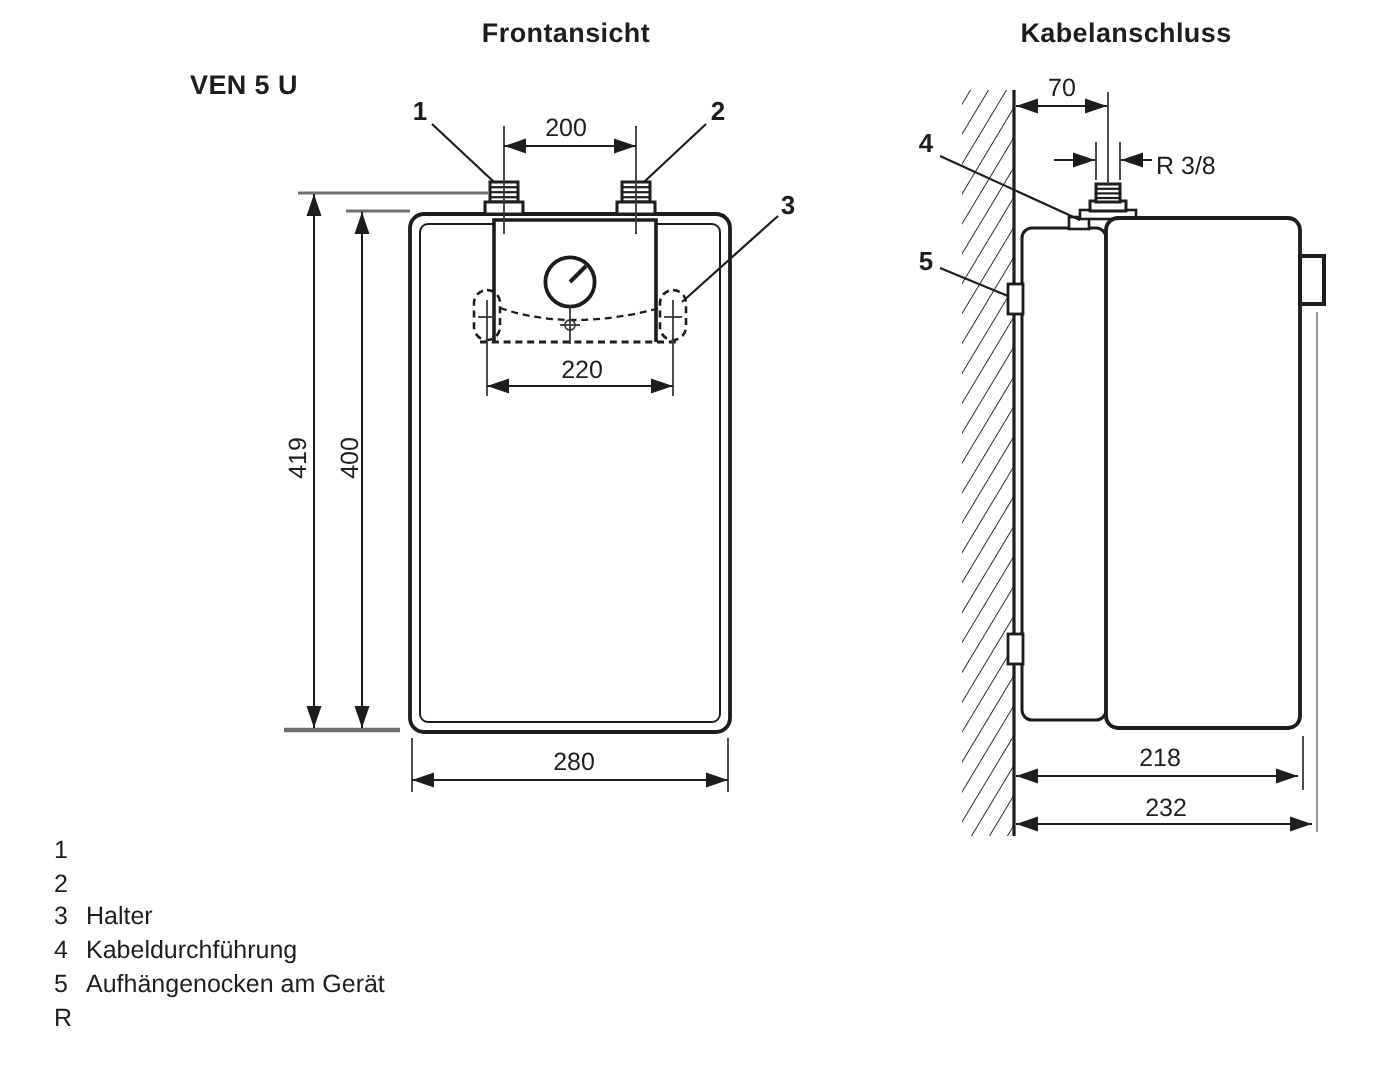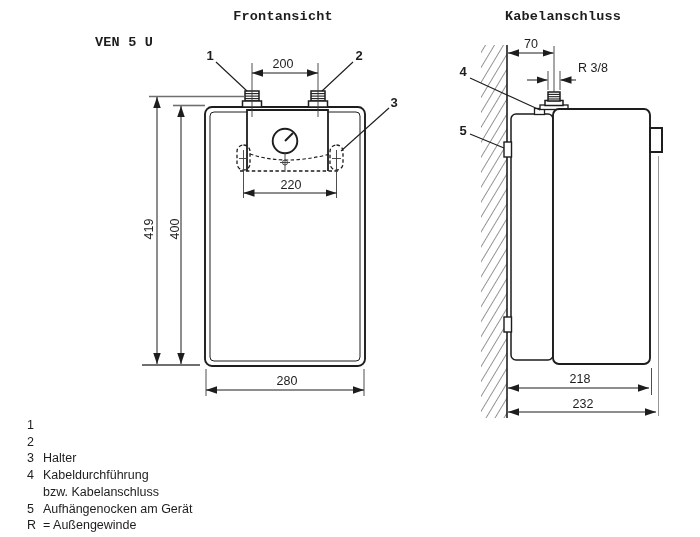--- a/index.html
+++ b/index.html
@@ -5,21 +5,21 @@
   html,body{margin:0;padding:0;background:#fff;}
   #stage{
     position:relative;width:700px;height:537px;background:#ffffff;overflow:hidden;
     font-family:"Liberation Sans","DejaVu Sans",sans-serif;color:#1d1d1d;
   }
   #stage svg{position:absolute;left:0;top:0;}
   .t{position:absolute;white-space:nowrap;font-size:12.5px;line-height:14px;color:#1d1d1d;}
   .cx{transform:translateX(-50%);}
   .cc{transform:translate(-50%,-50%);}
   .rot{transform:translate(-50%,-50%) rotate(-90deg);}
-  .ttl{font-size:13.5px;font-weight:700;letter-spacing:.2px;font-family:Liberation Mono, monospace;}
+  .ttl{font-size:13.5px;font-weight:700;letter-spacing:.2px;}
   .callout{font-weight:700;font-size:13px;transform:translate(-50%,-50%);}
   .dimtxt{font-size:12.5px;}
   #legend{position:absolute;left:27px;top:417px;font-size:12.5px;line-height:16.7px;}
   .lrow{display:flex;}
   .lnum{width:16px;flex:0 0 16px;}
   .lnw{stroke:#1d1d1d;stroke-width:1.5;fill:#fff;}
   .lnw2{stroke:#1d1d1d;stroke-width:1.9;fill:#fff;}
   .thin{stroke:#3a3a3a;stroke-width:.9;fill:none;}
   .dim{stroke:#1d1d1d;stroke-width:1;fill:none;marker-start:url(#arw);marker-end:url(#arw);}
   .dimE{stroke:#1d1d1d;stroke-width:1;fill:none;marker-end:url(#arw);}
@@ -167,21 +167,21 @@
   <span class="t dimtxt cc" style="left:291px;top:185px">220</span>
   <span class="t dimtxt cc" style="left:287px;top:381px">280</span>
   <span class="t dimtxt rot" style="left:149px;top:229px">419</span>
   <span class="t dimtxt rot" style="left:175px;top:229px">400</span>
 
   <span class="t callout" style="left:210px;top:56px">1</span>
   <span class="t callout" style="left:359px;top:56px">2</span>
   <span class="t callout" style="left:394px;top:103px">3</span>
 
   <span class="t dimtxt cc" style="left:531px;top:44px">70</span>
-  <span class="t dimtxt" style="left:578px;top:61px">R 3/8</span>
+  <span class="t dimtxt" style="left:578px;top:76px">R 3/8</span>
   <span class="t dimtxt cc" style="left:580px;top:379px">218</span>
   <span class="t dimtxt cc" style="left:583px;top:404px">232</span>
 
   <span class="t callout" style="left:463px;top:72px">4</span>
   <span class="t callout" style="left:463px;top:131px">5</span>
 
   <div id="legend">
     <div class="lrow">
       <span class="lnum">1</span>
     </div>
@@ -190,26 +190,21 @@
     </div>
     <div class="lrow">
       <span class="lnum">3</span>
       <span>Halter</span>
     </div>
     <div class="lrow">
       <span class="lnum">4</span>
       <span>Kabeldurchführung</span>
     </div>
     <div class="lrow">
-      <span class="lnum"></span>
-      <span>bzw. Kabelanschluss</span>
-    </div>
-    <div class="lrow">
       <span class="lnum">5</span>
       <span>Aufhängenocken am Gerät</span>
     </div>
     <div class="lrow">
       <span class="lnum">R</span>
-      <span>= Außengewinde</span>
     </div>
   </div>
 
 </div>
 
 </body></html>

